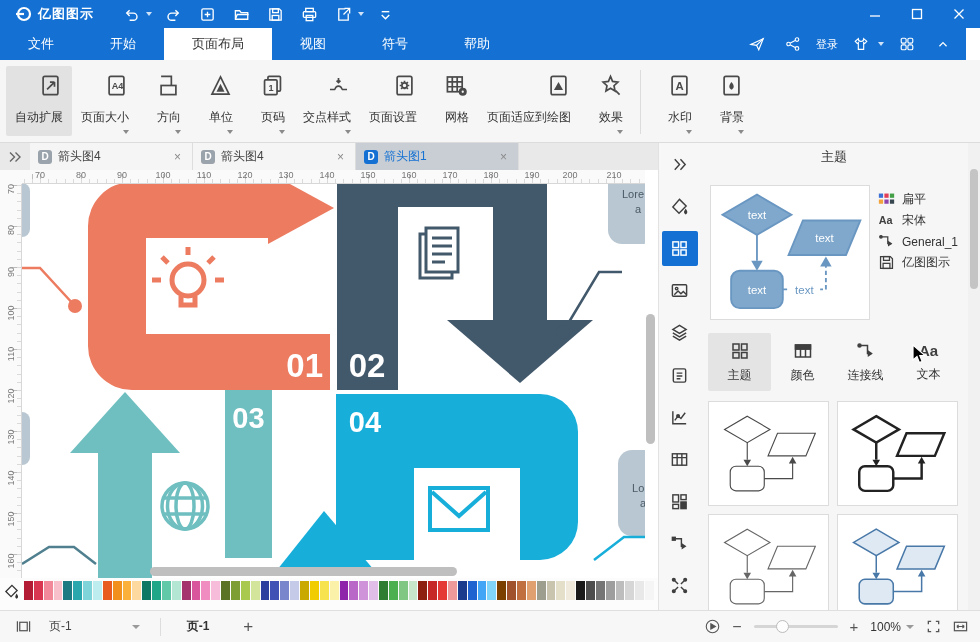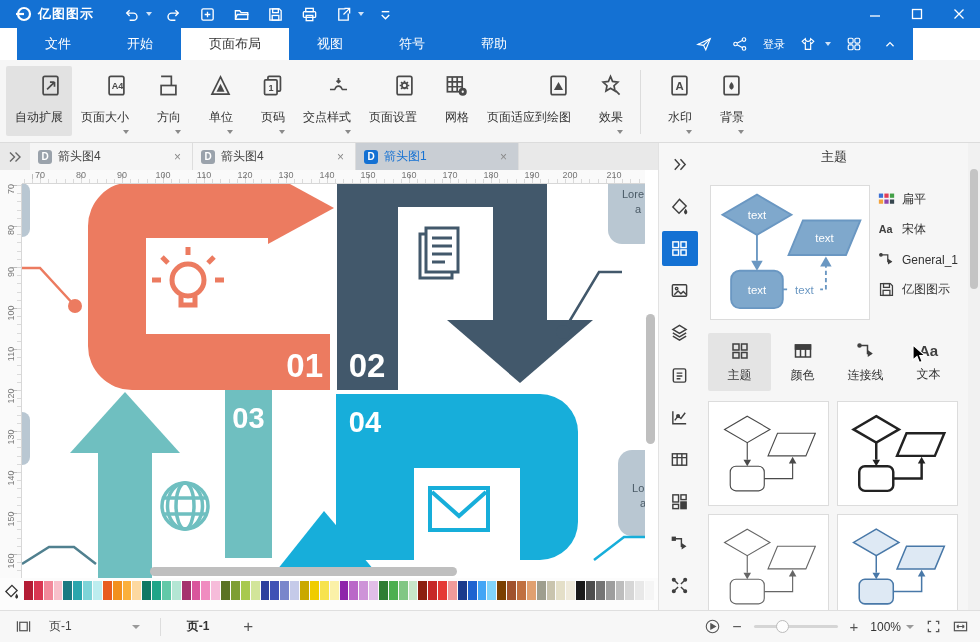--- a/index.html
+++ b/index.html
@@ -13,21 +13,21 @@
   #app-name { font-size:13px; font-weight:bold; margin-left:6px; letter-spacing:1px; }
   .tb-ico { width:26px; height:22px; display:flex; align-items:center; justify-content:center; color:#fff; }
   .tb-ico svg { width:17px; height:17px; }
   #qat { display:flex; align-items:center; margin-left:24px; gap:8px; }
   .mini-caret { width:0; height:0; border-left:3.5px solid transparent; border-right:3.5px solid transparent; border-top:4px solid #cfe2f7; margin-left:-6px; }
   #win-controls { position:absolute; right:0; top:0; height:28px; display:flex; }
   .win-btn { width:42px; height:28px; display:flex; align-items:center; justify-content:center; }
   .win-btn svg { width:12px; height:12px; }
 
   
-  #menubar { position:absolute; left:17px; top:28px; width:896px; height:32px; background:#1471D3;
+  #menubar { position:absolute; left:0; top:28px; width:966px; height:32px; background:#1471D3;
     display:flex; align-items:stretch; color:#fff; }
   #menu-tabs { display:flex; }
   .menu-tab { padding:0 28px; font-size:13px; display:flex; align-items:center; cursor:default; }
   .menu-tab.active { background:#fff; color:#333; }
   #menu-right { position:absolute; right:10px; top:0; height:32px; display:flex; align-items:center; gap:10px; }
   #menu-right .tb-ico svg { width:16px; height:16px; }
   #login-label { font-size:11px; }
 
   
   #ribbon { position:absolute; left:0; top:60px; width:980px; height:83px; background:#F6F6F6;
@@ -88,21 +88,21 @@
     border-left:1px solid #E2E2E2; display:flex; flex-direction:column; align-items:center; padding-top:4px; }
   .side-ico { width:36px; height:36px; margin-bottom:7px; display:flex; align-items:center; justify-content:center;
     color:#3f3f3f; border-radius:2px; }
   .side-ico svg { width:19px; height:19px; }
   .side-ico.active { background:#1471D3; color:#fff; }
 
   
   #right-panel { position:absolute; left:700px; top:143px; width:268px; height:467px; background:#F6F6F6; overflow:hidden; }
   #panel-title { height:28px; display:flex; align-items:center; justify-content:center; font-size:13px; color:#333; }
   #preview-card { position:absolute; left:10px; top:42px; width:160px; height:135px; background:#fff; border:1px solid #DCDCDC; }
-  #panel-options { position:absolute; left:178px; top:48px; width:88px; display:flex; flex-direction:column; gap:13px; }
+  #panel-options { position:absolute; left:178px; top:48px; width:88px; display:flex; flex-direction:column; gap:4px; }
   .opt-row { display:flex; align-items:center; gap:7px; font-size:12px; color:#333; white-space:nowrap; }
   .opt-row svg { width:17px; height:17px; flex:none; color:#3f3f3f; }
   #panel-tabs { position:absolute; left:8px; top:190px; width:252px; height:58px; display:flex; }
   .ptab { flex:1; display:flex; flex-direction:column; align-items:center; justify-content:center; gap:6px;
     font-size:12px; color:#333; border-radius:2px; }
   .ptab.active { background:#E4E4E4; }
   .ptab svg { width:20px; height:20px; color:#3f3f3f; }
   .ptab .aa { font-size:15px; font-weight:bold; color:#3f3f3f; line-height:18px; }
   #panel-thumbs { position:absolute; left:8px; top:258px; width:252px; display:grid;
     grid-template-columns:121px 121px; grid-auto-rows:105px; gap:8px 8px; }

